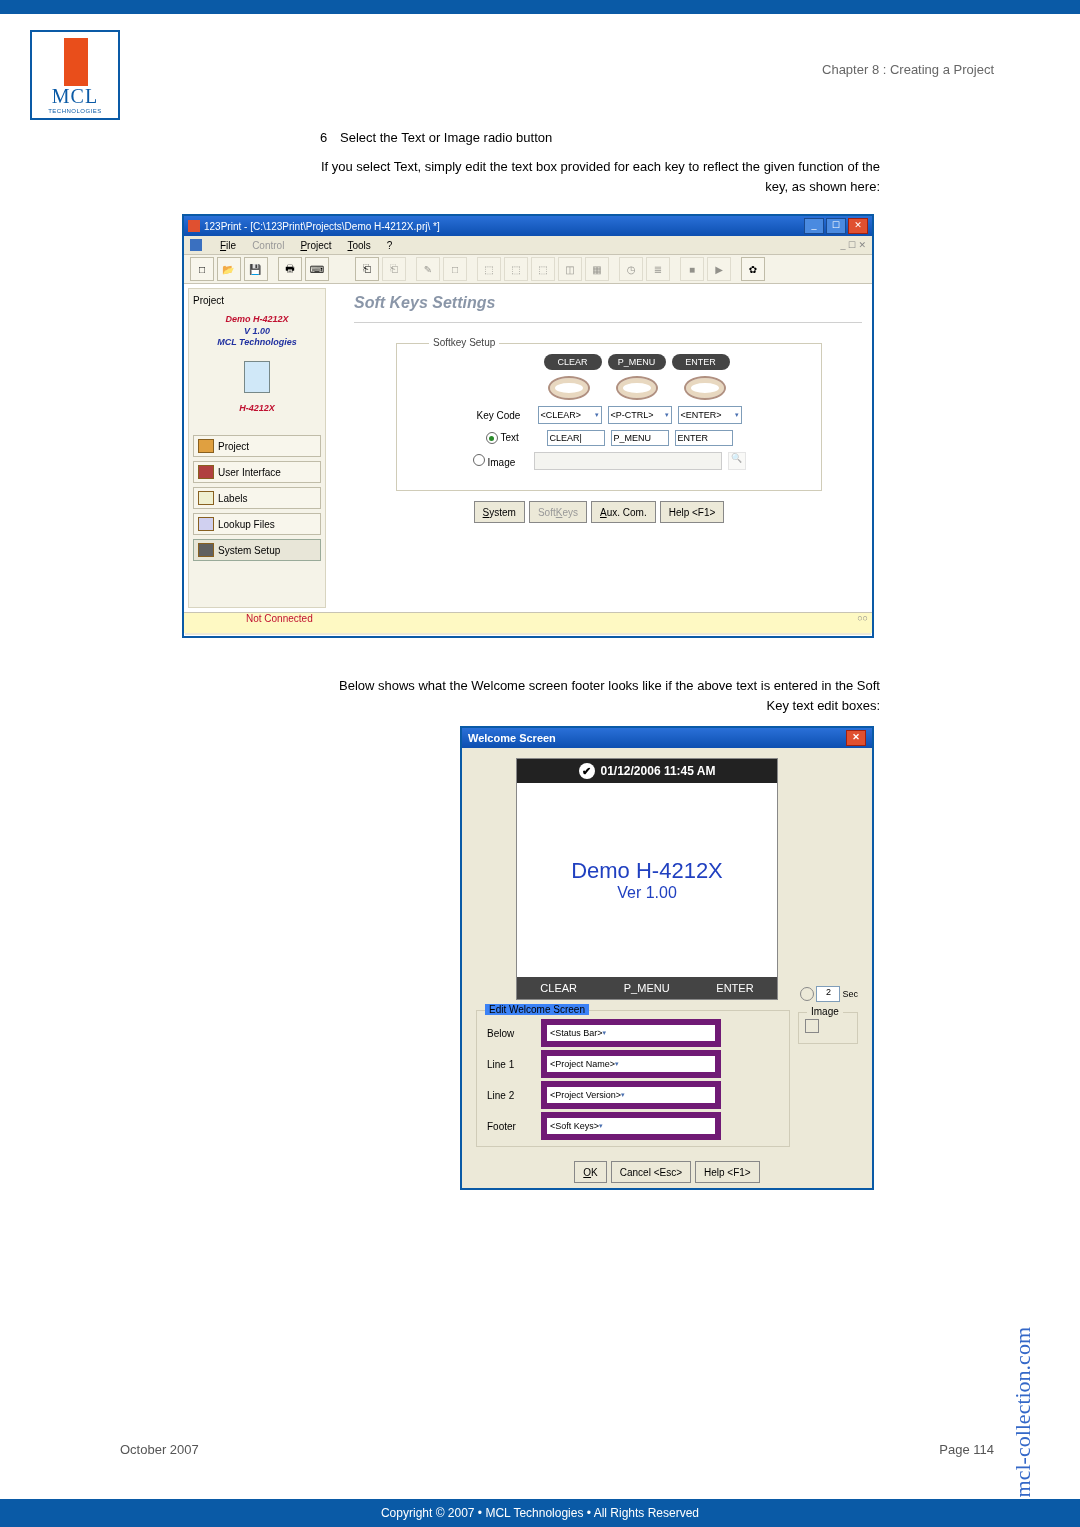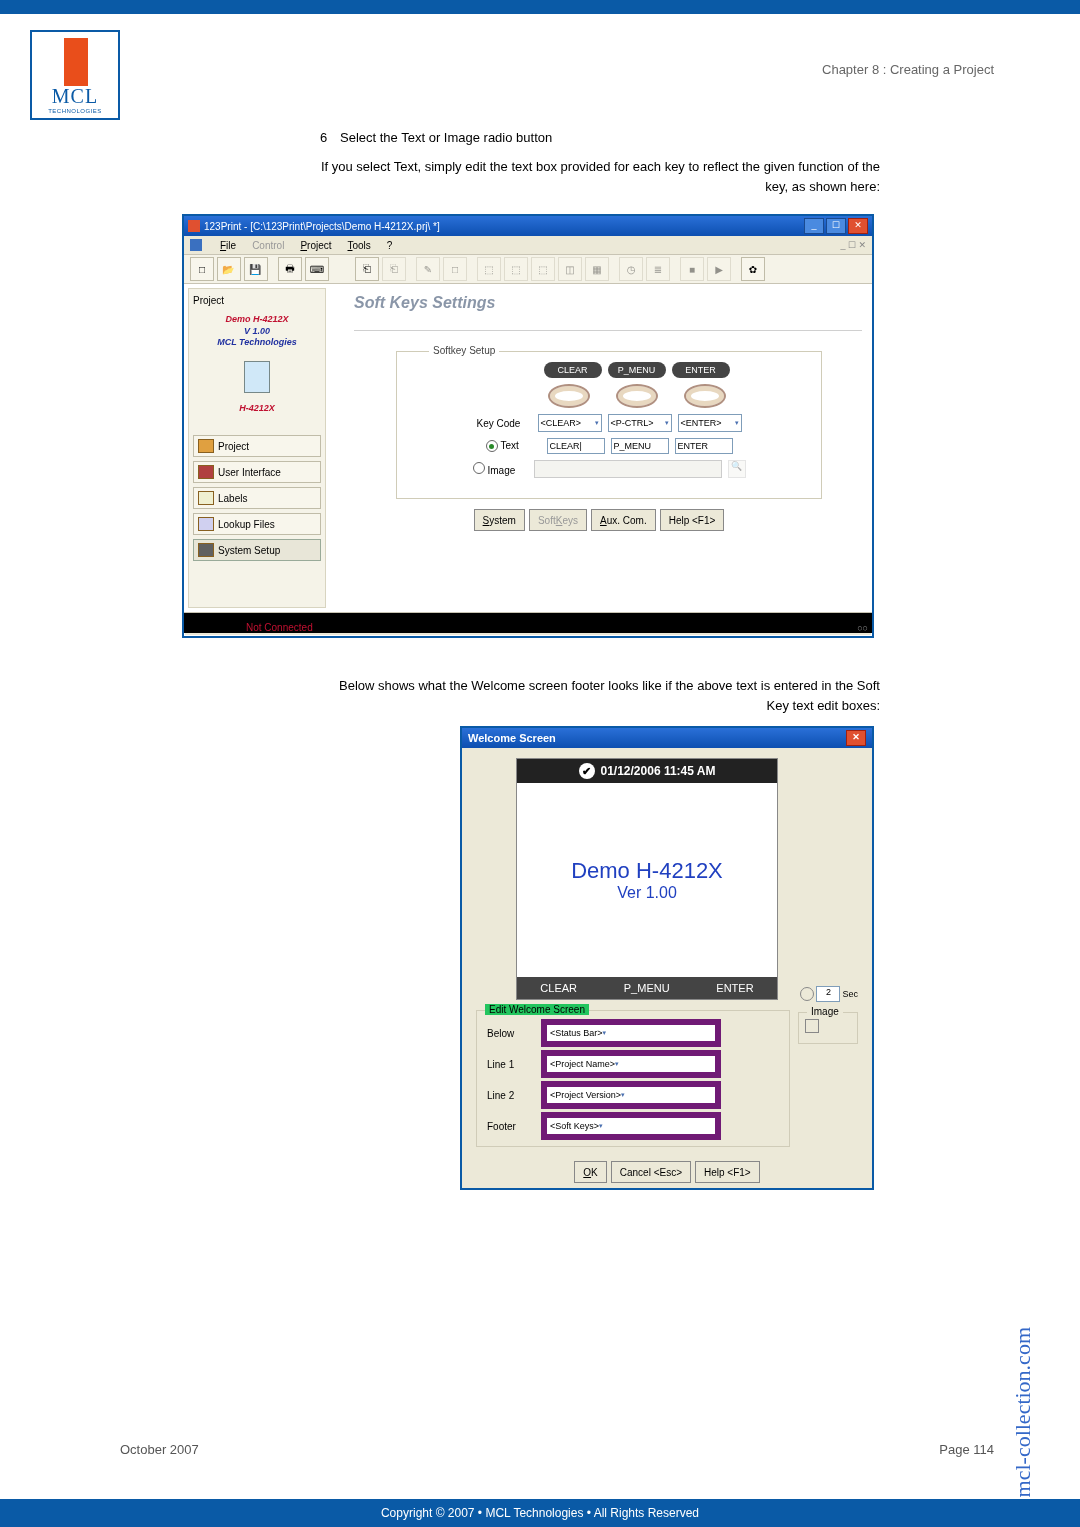--- a/index.html
+++ b/index.html
@@ -31,56 +31,56 @@
   .sidebar { width:138px; background:#f5f3e8; border:1px solid #d8d4c0; margin:4px 0 4px 4px; padding:6px 4px; box-sizing:border-box; display:flex; flex-direction:column; }
   .prjlabel { font-size:10px; color:#000; margin-bottom:4px; }
   .prjinfo { text-align:center; font-size:9px; font-style:italic; font-weight:bold; color:#c01030; line-height:1.3; margin:4px 0 8px; }
   .prjinfo .v { color:#2030a0; }
   .prticon { width:24px; height:30px; background:#d0e8f8; border:1px solid #788; margin:4px auto; }
   .prtmodel { text-align:center; font-size:9px; font-style:italic; font-weight:bold; color:#c01030; margin:6px 0 20px; }
   .sbtn { height:20px; border:1px solid #c0bca8; background:#f8f6ec; margin:2px 0; display:flex; align-items:center; padding:0 4px; gap:4px; font-size:10px; }
   .sbtn.active { border:1px solid #9a9; background:#e8e6d8; }
   .sbico { width:14px; height:12px; background:#e0a040; border:1px solid #886020; }
   .main1 { flex:1; padding:6px 10px; position:relative; }
-  .h-sk { color:#8a96a8; font-size:16px; font-style:italic; font-weight:bold; margin:4px 0 20px 18px; border-bottom:1px solid #d0d0d0; padding-bottom:18px; }
+  .h-sk { color:#8a96a8; font-size:16px; font-style:italic; font-weight:bold; margin:4px 0 20px 18px; border-bottom:1px solid #d0d0d0; padding-bottom:10px; }
   .fieldset { border:1px solid #d0ccb8; margin:8px 40px 10px 60px; padding:10px 14px 14px; position:relative; }
   .fieldset .legend { position:absolute; top:-7px; left:8px; background:#fff; padding:0 4px; font-size:10px; color:#444;margin-left:24px; }
   .keyrow { display:flex; gap:6px; justify-content:center; margin-bottom:6px; align-items:center; }
   .keylabel { width:55px; font-size:10px; }
   .pill { width:58px; height:16px; background:#444; color:#fff; border-radius:8px; font-size:9px; display:flex; align-items:center; justify-content:center; }
   .oval { width:38px; height:20px; border:2px solid #b09080; border-radius:50%; box-shadow:inset 0 0 0 5px #e8d8c0; }
   .sel { width:58px; height:16px; border:1px solid #7f9db9; background:#fff; font-size:9px; padding:0 2px; display:flex; align-items:center; justify-content:space-between; }
   .sel .arr { color:#4a70b0; font-size:7px; }
   .inp { width:58px; height:16px; border:1px solid #7f9db9; background:#fff; font-size:9px; padding:0 2px; box-sizing:border-box; }
   .radio { width:10px; height:10px; border-radius:50%; border:1px solid #666; display:inline-flex; align-items:center; justify-content:center; margin-right:3px; }
   .radio.on::after { content:""; width:5px; height:5px; background:#2a8a2a; border-radius:50%; }
   .btnrow { display:flex; gap:4px; justify-content:center; margin-top:10px; }
   .btn { height:20px; border:1px solid #888; background:#ece9d8; font-size:10px; padding:0 8px; display:flex; align-items:center; }
-  .status { height:20px; border-top:1px solid #c8c4b4; background:#000000; display:flex; align-items:flex-end; font-size:10px; padding:0 4px; }
+  .status { height:20px; border-top:1px solid #c8c4b4; background:#fef9c3; display:flex; align-items:flex-start; font-size:10px; padding:0 4px; }
   .status .nc { color:#c01030; margin-left:58px; }
   .status .lights { margin-left:auto; font-size:9px; color:#888; }
 
   
   .shot2 { position:absolute; left:460px; top:726px; width:410px; height:460px; border:2px solid #0a5aa6; background:#ece9d8; font-family:Tahoma,Arial,sans-serif; font-size:10px; }
   .tb2 { height:20px; background:linear-gradient(#2a70d8,#0d4fb0); color:#fff; display:flex; align-items:center; padding:0 6px; font-size:11px; font-weight:bold; }
   .tb2 .x { margin-left:auto; width:18px; height:14px; background:#e05030; border:1px solid #a02010; color:#fff; text-align:center; line-height:12px; font-size:9px; }
   .welcbody { padding:10px 14px; }
   .welcdisp { border:1px solid #888; background:#fff; margin:0 auto 4px 40px; width:260px; height:240px; display:flex; flex-direction:column; }
   .welcstat { height:24px; background:#222; color:#fff; display:flex; align-items:center; justify-content:center; gap:6px; font-size:12px; font-weight:bold; }
   .welcstat .chk { width:16px; height:16px; border-radius:50%; background:#fff; color:#000; display:flex; align-items:center; justify-content:center; font-size:11px; }
   .welcmid { flex:1; display:flex; flex-direction:column; align-items:center; justify-content:center; color:#2040c0; font-family:Arial; }
   .welcname { font-size:22px; }
   .welcver { font-size:16px; }
   .welcfoot { height:22px; background:#444; color:#fff; display:flex; align-items:center; justify-content:space-around; font-size:11px; }
   .timer { font-size:9px; display:flex; align-items:center; gap:2px; margin-left:6px; }
   .timer .clk { width:12px; height:12px; border:1px solid #888; border-radius:50%; }
   .timer .num { width:22px; height:14px; border:1px solid #7f9db9; background:#fff; text-align:center; font-size:9px; }
   .disprow { display:flex; align-items:flex-start; }
   .ews { border:1px solid #d0ccb8; margin:6px 0; padding:8px 10px 6px; position:relative; display:flex; gap:10px; }
-  .ews .legend { position:absolute; top:-7px; left:8px; background:#22c55e; padding:0 4px; font-size:10px; }
+  .ews .legend { position:absolute; top:-7px; left:8px; background:#3b82f6; padding:0 4px; font-size:10px; }
   .ewsgrid { display:grid; grid-template-columns:46px 180px; gap:3px 8px; font-size:10px; align-items:center; }
   .selw { height:16px; border:6px solid #701a75; background:#fff; font-size:9px; padding:0 3px; display:flex; align-items:center; justify-content:flex-start; }
   .imgbox { border:1px solid #d0ccb8; padding:6px; font-size:10px; position:relative; height:18px; margin-top:8px; }
   .imgbox .legend { position:absolute; top:-7px; left:8px; background:#ece9d8; padding:0 4px; }
   .btnrow2 { display:flex; gap:4px; justify-content:center; margin-top:8px; }
 
   .site { position:absolute; right:44px; bottom:200px; transform:rotate(-90deg); transform-origin:right bottom; color:#3468c8; font-size:22px; font-family:Verdana; }
   .footer { position:absolute; left:120px; right:86px; bottom:70px; display:flex; font-size:13px; color:#555; }
   .copyright { position:absolute; left:0; right:0; bottom:0; height:28px; background:#0a5aa6; color:#fff; display:flex; align-items:center; justify-content:center; font-size:12px; }
   .u { text-decoration:underline; }

